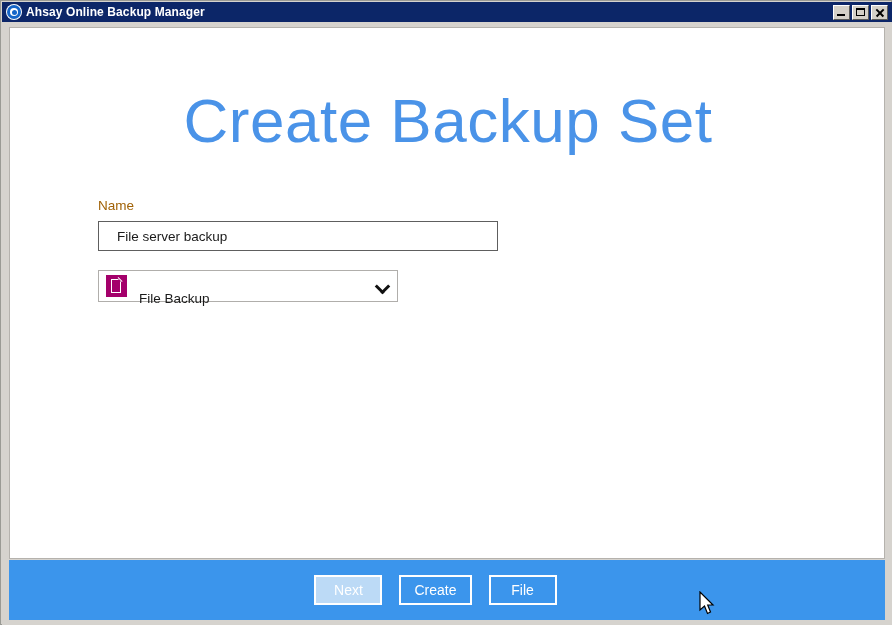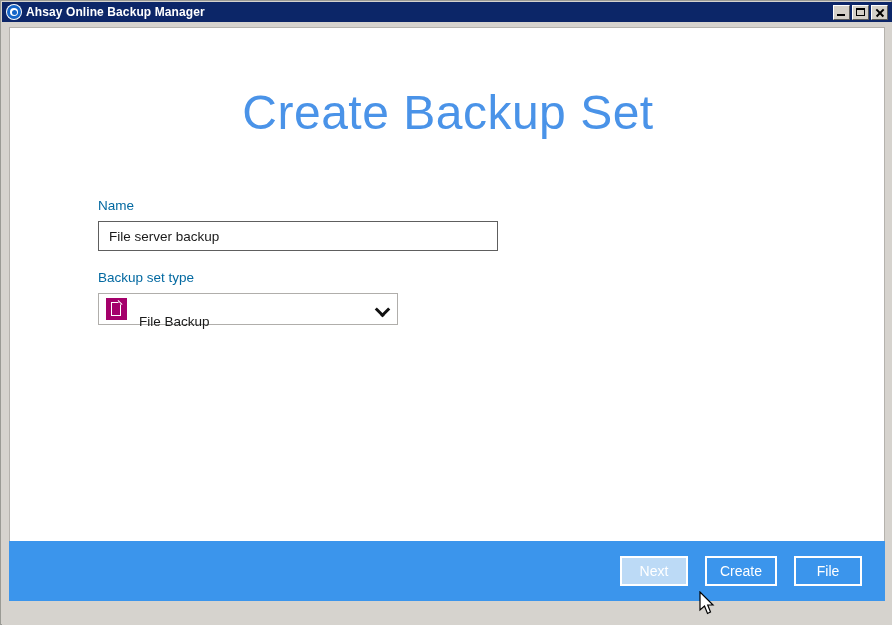--- a/index.html
+++ b/index.html
@@ -141,48 +141,48 @@
     box-sizing: border-box;
     overflow: hidden;
   }
 
   .page-title {
     position: absolute;
     left: 0;
     top: 57px;
     width: 876px;
     text-align: center;
-    font-size: 48px;
+    font-size: 62px;
     font-weight: 300;
     color: #4a93e8;
     letter-spacing: 0.5px;
     white-space: nowrap;
   }
 
   .form {
     position: absolute;
     left: 88px;
     top: 170px;
   }
   .field-label {
     font-size: 13.5px;
-    color: #0369a1;
+    color: #a16207;
     margin-bottom: 7px;
     line-height: 16px;
   }
   .text-input {
     width: 400px;
     height: 30px;
     box-sizing: border-box;
     border: 1px solid #5e5e5e;
     background: #ffffff;
     font-family: "Liberation Sans", sans-serif;
     font-size: 13.5px;
     color: #1a1a1a;
-    padding: 0 10px;
+    padding: 0 18px;
     outline: none;
     display: block;
   }
   .field-gap { height: 19px; }
 
   .select-box {
     width: 300px;
     height: 32px;
     box-sizing: border-box;
     border: 1px solid #b0aeab;
@@ -250,28 +250,28 @@
     height: 8px;
     border-right: 3px solid #111111;
     border-bottom: 3px solid #111111;
     transform: rotate(45deg);
   }
 
   
   .footer {
     position: absolute;
     left: 7px;
-    top: 519px;
+    top: 538px;
     width: 876px;
     height: 60px;
     background: #3b95ec;
     box-sizing: border-box;
     display: flex;
     align-items: center;
-    justify-content: flex-end;
+    justify-content: center;
     padding-right: 23px;
     gap: 17px;
   }
   .btn {
     min-width: 68px;
     height: 30px;
     box-sizing: border-box;
     border: 2px solid #ffffff;
     background: transparent;
     color: #ffffff;
@@ -332,21 +332,20 @@
 
       <div class="page-title">Create Backup Set</div>
 
       <div class="form">
 
         <div class="field-label">Name</div>
         <input class="text-input" type="text" value="File server backup" style="">
 
         <div class="field-gap"></div>
 
-        <div class="field-label">Backup set type</div>
 
         <div class="select-box">
           <div class="type-icon">
             <div class="doc"></div>
             <div class="fold"></div>
             <div class="fold-edge"></div>
           </div>
           <div class="select-value">File Backup</div>
           <div class="chevron"></div>
         </div>

